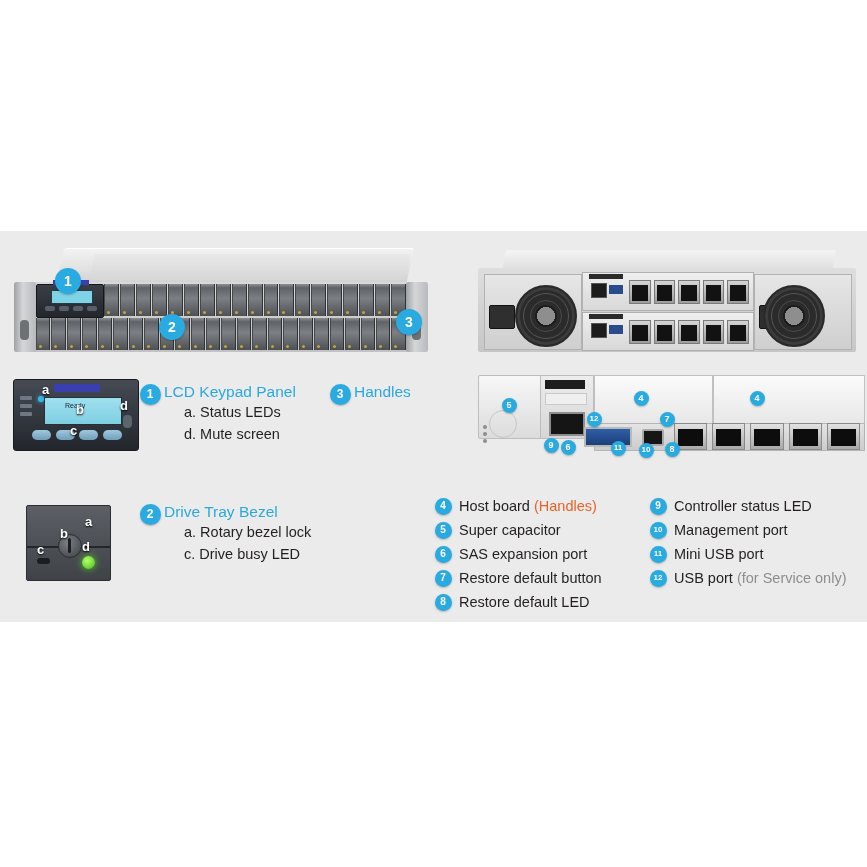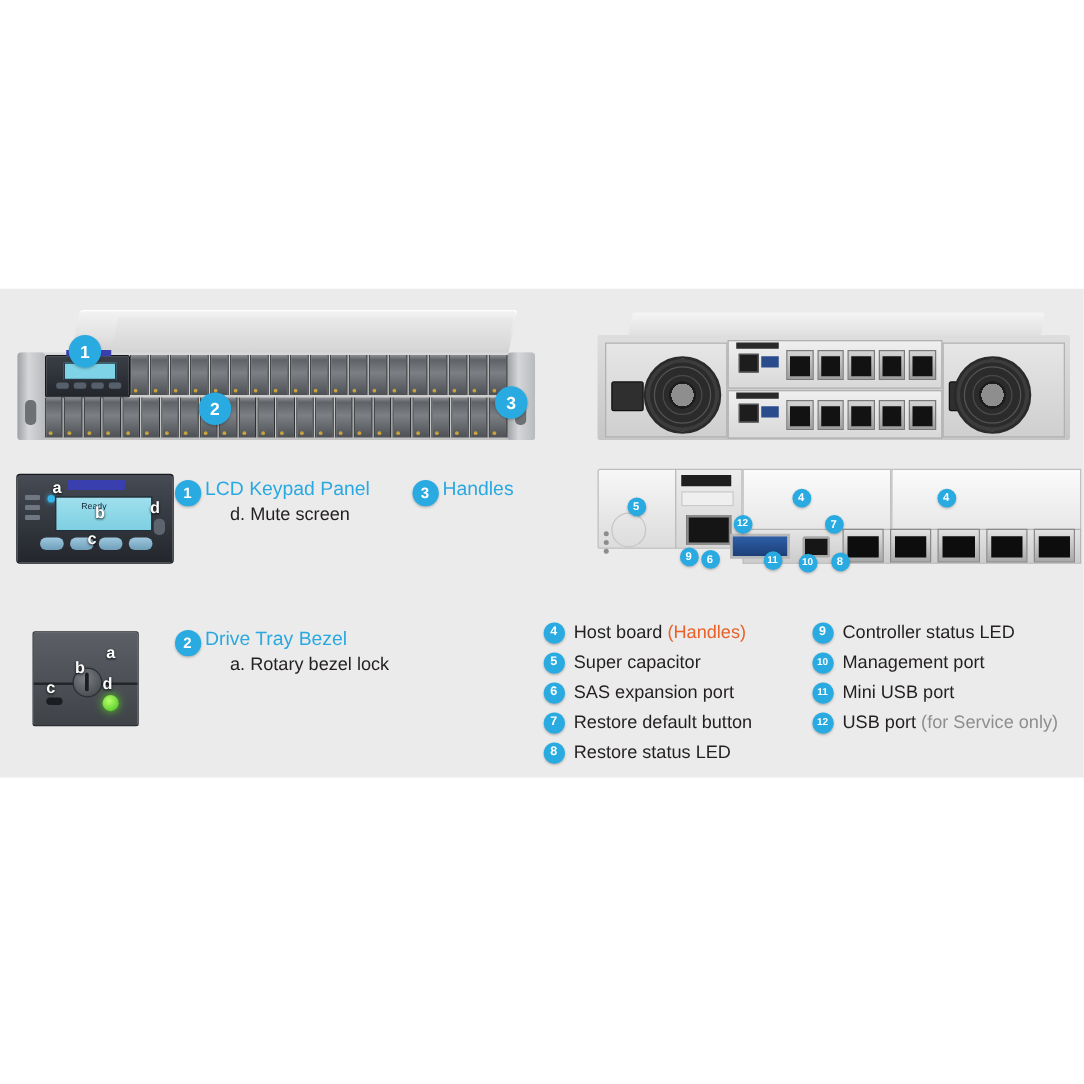--- a/index.html
+++ b/index.html
@@ -495,36 +495,38 @@
         <div class="rj"></div>
         <div class="rj"></div>
     </div>
   </div>
 
   <div class="legend-item" style="left:140px;top:383px;">
     <div class="li-head">
       <span class="badge b-md">1</span>
       <span>LCD Keypad Panel</span>
     </div>
+    <div class="sub">a. Status LEDs</div>
     <div class="sub">d. Mute screen</div>
   </div>
 
   <div class="legend-item" style="left:330px;top:383px;">
     <div class="li-head">
       <span class="badge b-md">3</span>
       <span>Handles</span>
     </div>
   </div>
 
   <div class="legend-item" style="left:140px;top:503px;">
     <div class="li-head">
       <span class="badge b-md">2</span>
       <span>Drive Tray Bezel</span>
     </div>
     <div class="sub">a. Rotary bezel lock</div>
+    <div class="sub">c. Drive busy LED</div>
   </div>
 
   <div class="legend-item" style="left:433px;top:494px;">
     <div class="flat">
       <span class="badge b-sm">4</span>
       <span>Host board</span>
       <span class="opt">(Handles)</span>
     </div>
     <div class="flat">
       <span class="badge b-sm">5</span>
@@ -533,21 +535,21 @@
     <div class="flat">
       <span class="badge b-sm">6</span>
       <span>SAS expansion port</span>
     </div>
     <div class="flat">
       <span class="badge b-sm">7</span>
       <span>Restore default button</span>
     </div>
     <div class="flat">
       <span class="badge b-sm">8</span>
-      <span>Restore status LED</span>
+      <span>Restore default LED</span>
     </div>
   </div>
 
   <div class="legend-item" style="left:648px;top:494px;">
     <div class="flat">
       <span class="badge b-sm">9</span>
       <span>Controller status LED</span>
     </div>
     <div class="flat">
       <span class="badge b-sm two">10</span>

